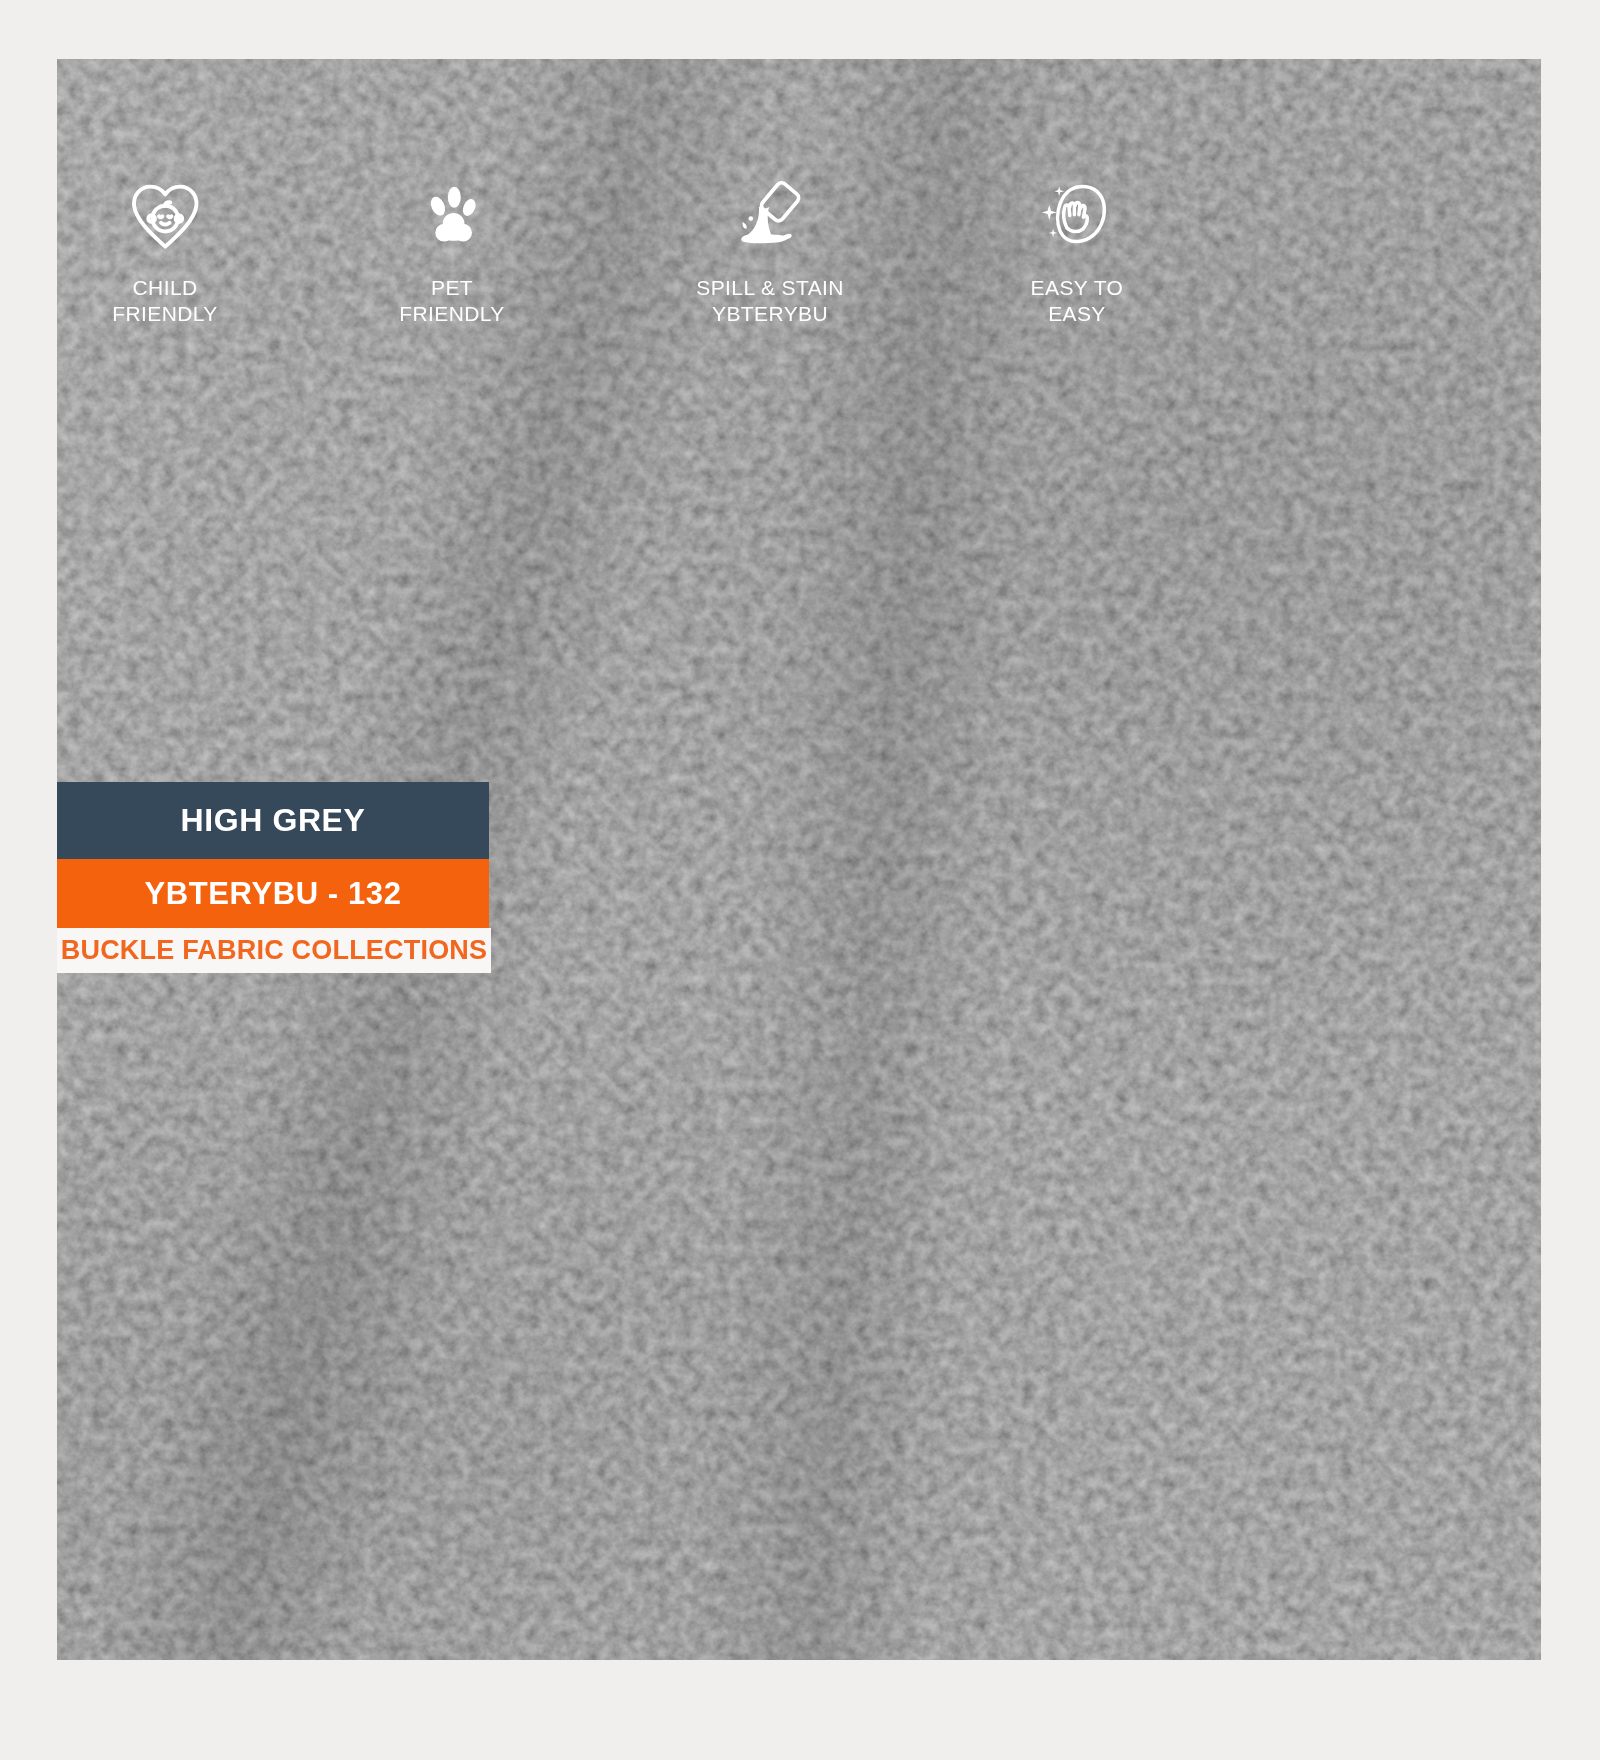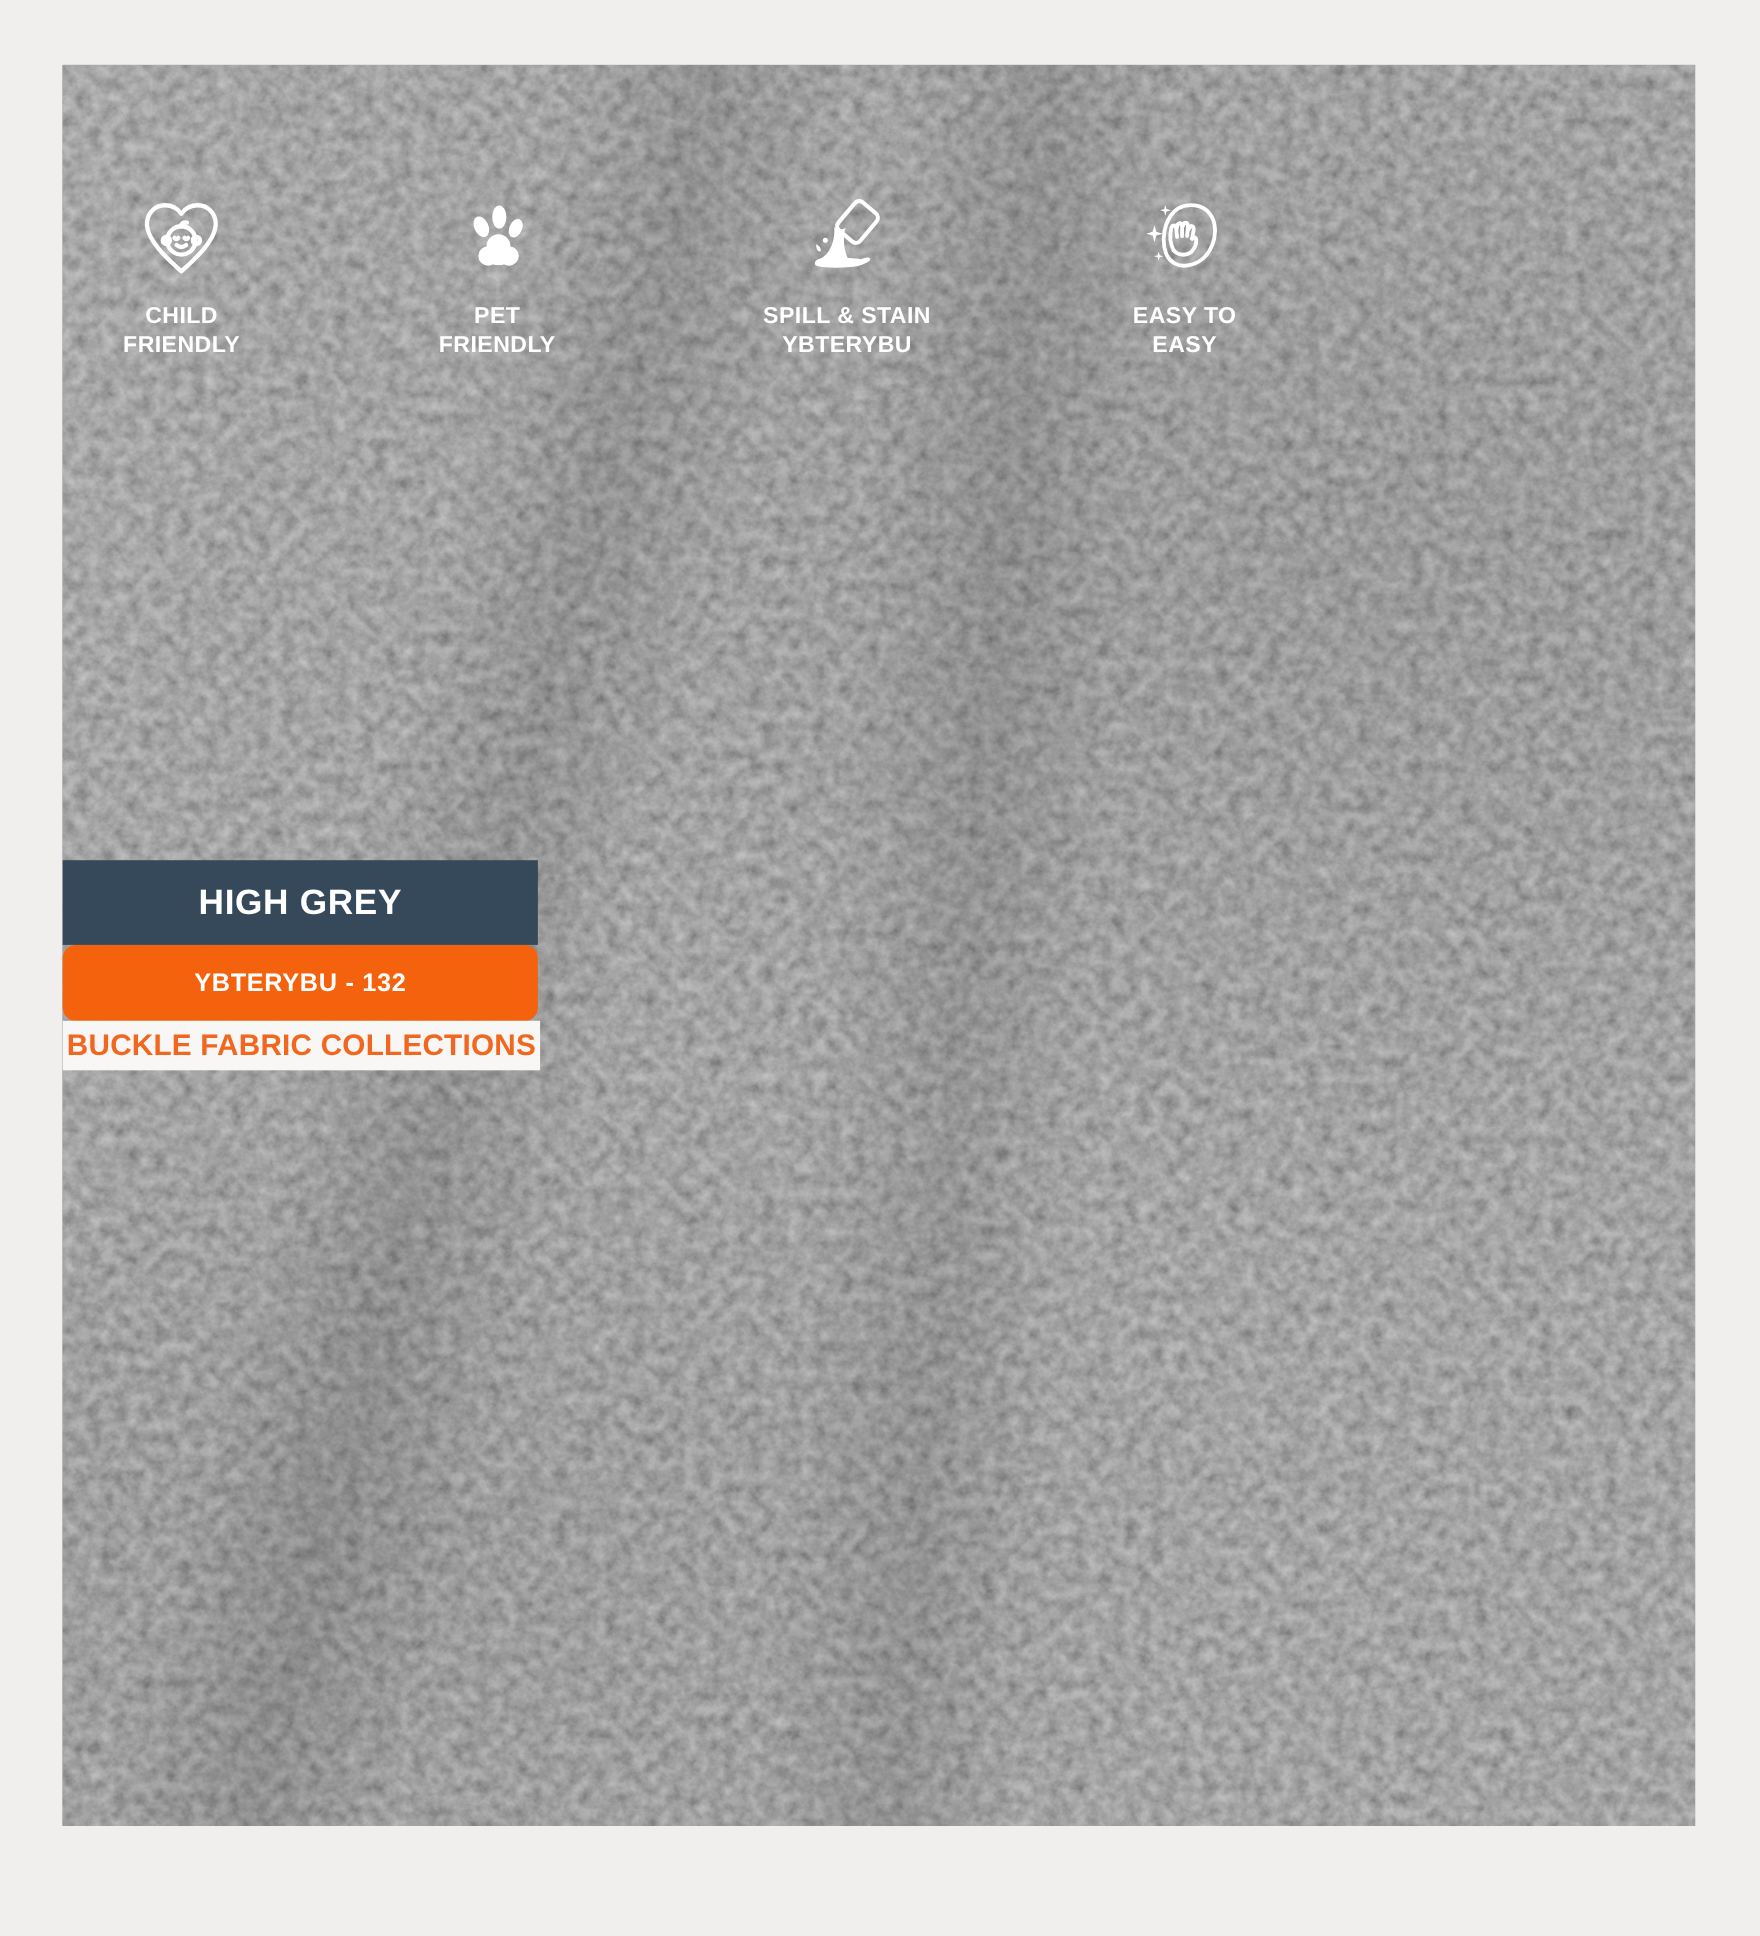--- a/index.html
+++ b/index.html
@@ -22,29 +22,29 @@
       linear-gradient(100deg, rgba(255,255,255,0.05) 0%, rgba(0,0,0,0) 14%),
       radial-gradient(1300px 1000px at 78% 28%, rgba(0,0,0,0.06), rgba(0,0,0,0) 60%),
       radial-gradient(1400px 900px at 20% 85%, rgba(0,0,0,0.05), rgba(0,0,0,0) 55%);
   }
   .feature{
     position:absolute;top:118px;transform:translateX(-50%);
     display:flex;flex-direction:column;align-items:center;width:max-content;
   }
   .feature .icon-box{height:80px;display:flex;align-items:center;justify-content:center;margin-bottom:18px;}
   .f-label{
-    color:#ffffff;font-weight:bold;font-size:21px;line-height:26px;
+    color:#ffffff;font-weight:normal;font-size:21px;line-height:26px;
     text-align:center;letter-spacing:0.4px;
   }
   .badge{
     position:absolute;left:0;display:flex;align-items:center;justify-content:center;
     font-weight:bold;
   }
   .badge-name{top:723px;width:432px;height:77px;background:#36495b;color:#ffffff;font-size:32px;letter-spacing:0.6px;}
-  .badge-code{top:800px;width:432px;height:69px;background:#f5620e;color:#ffffff;font-size:23px;letter-spacing:0.6px;border-radius:12px;}
+  .badge-code{top:800px;width:432px;height:69px;background:#f5620e;color:#ffffff;font-size:31px;letter-spacing:0.6px;}
   .badge-coll{top:869px;width:434px;height:45px;background:#f8f7f5;color:#f2671f;font-size:27px;letter-spacing:0.2px;justify-content:center;}
   svg.icon{display:block;}
 </style>
 </head>
 <body>
 
 <div>
 
   <div class="fabric-card">
 

